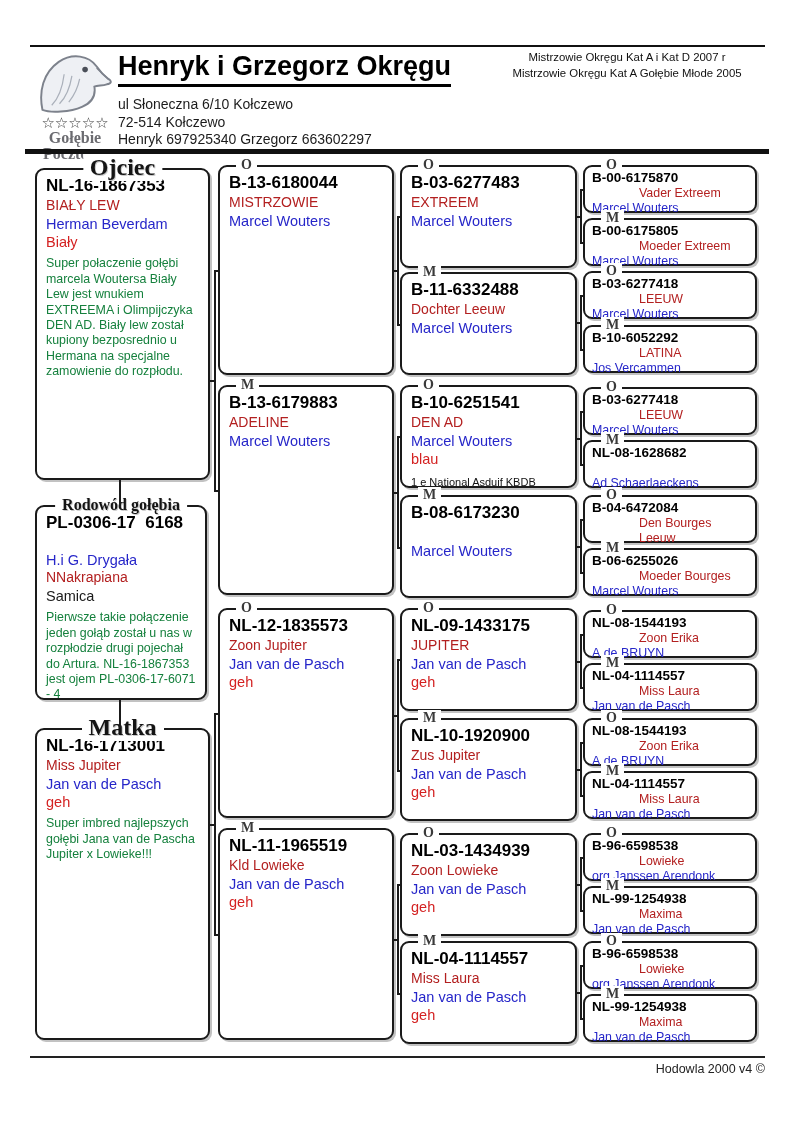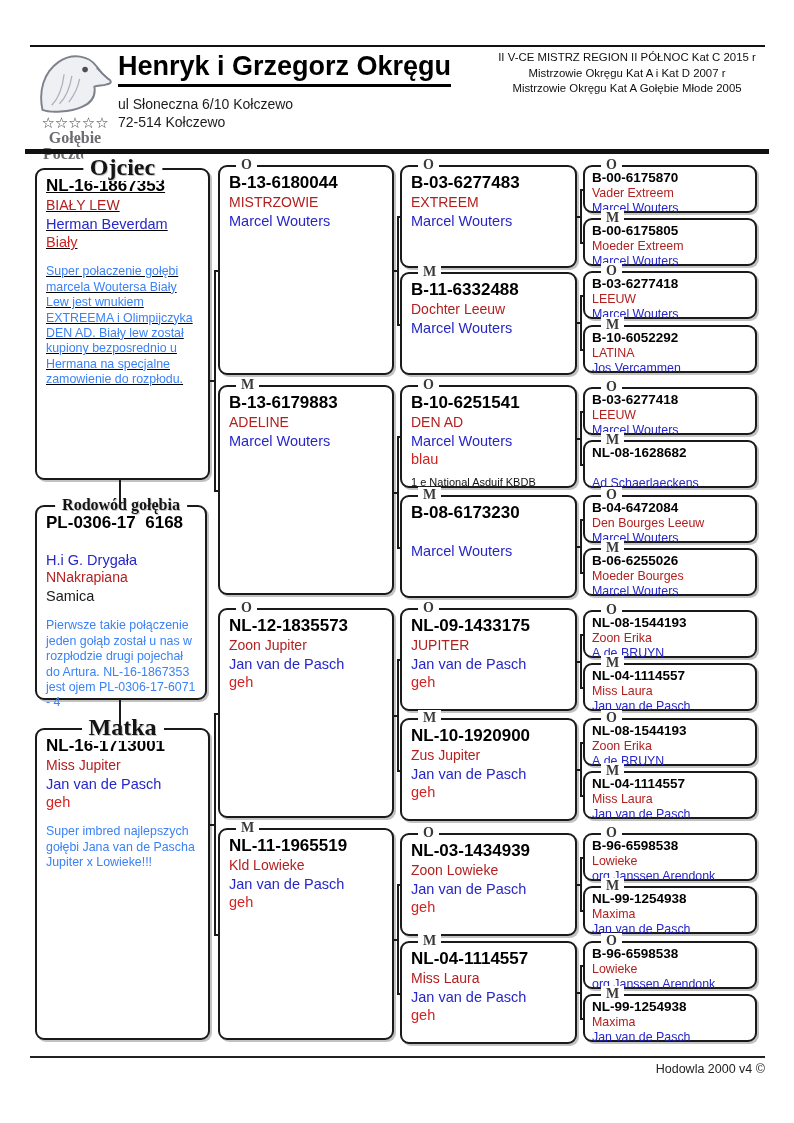--- a/index.html
+++ b/index.html
@@ -32,26 +32,26 @@
             text-shadow:1px 1px 0 rgba(0,0,0,0.22); }
   .btitle.big   { top:-16px; font-size:24px; }
   .btitle.mid   { top:-11px; font-size:16px; }
 
   .ring   { font-weight:bold; font-size:17px; color:#000; white-space:pre-wrap; }
   .pname  { font-size:14px; color:var(--name-red); min-height:18px; }
   .owner  { font-size:14.5px; color:var(--owner-blue); }
   .pcolor { font-size:14.5px; color:var(--detail-red); }
   .sexln  { font-size:14.5px; color:#1a1a1a; }
   .extra  { font-size:11px; color:#111; margin-top:8px; }
-  .note   { font-size:12.4px; color:#3b82f6; margin-top:13px; line-height:1.24; }
+  .note   { font-size:12.4px; color:#15803d; margin-top:5px; line-height:1.24; }
   .gap    { height:17px; }
 
   .pbox.small .ring  { font-size:13.5px; }
   .pbox.small .inner { padding:3px 5px 0 7px; line-height:1.2; }
-  .pbox.small .pname  { font-size:12.4px; min-height:15px; }
+  .pbox.small .pname  { font-size:12.4px; min-height:15px;margin-left:47px; }
   .pbox.small .owner  { font-size:12.4px; }
 
   
   .foot-rule { position:absolute; left:30px; top:1056px; width:735px; height:2px; background:#222; }
   .foot-txt  { position:absolute; left:30px; top:1062px; width:735px; text-align:right;
                font-size:12.5px; color:#222; }
 </style>
 </head>
 <body>
 
@@ -71,32 +71,32 @@
     <div class="stars">☆☆☆☆☆</div>
     <div class="logo-txt">Gołębie</div>
     <div class="logo-txt">Pocztowe</div>
   </div>
 
   <div class="head-title">Henryk i Grzegorz Okręgu</div>
 
   <div class="head-addr">
     <div>ul Słoneczna 6/10 Kołczewo</div>
     <div>72-514 Kołczewo</div>
+    <div>Henryk 697925340 Grzegorz 663602297</div>
   </div>
 
   <div class="achv">
-    <div>II V-CE MISTRZ REGION II PÓŁNOC Kat C 2015 r</div>
     <div>Mistrzowie Okręgu Kat A i Kat D 2007 r</div>
     <div>Mistrzowie Okręgu Kat A Gołębie Młode 2005</div>
   </div>
 
   <div class="thick-rule"></div>
 
   <div id="tree">
-      <div class="pbox" style="left: 35px; top: 168px; width: 175px; height: 312px; text-decoration: underline;">
+      <div class="pbox" style="left: 35px; top: 168px; width: 175px; height: 312px;">
         <span class="btitle big">Ojciec</span>
         <div class="inner">
           <div class="ring">NL-16-1867353</div>
           <div class="pname">BIAŁY LEW</div>
           <div class="owner">Herman Beverdam</div>
           <div class="pcolor">Biały</div>
           <div class="note">Super połaczenie gołębi marcela Woutersa Biały Lew jest wnukiem EXTREEMA i Olimpijczyka DEN AD. Biały lew został kupiony bezposrednio u Hermana na specjalne zamowienie do rozpłodu.</div>
         </div>
       </div>
       <div class="pbox" style="left: 35px; top: 505px; width: 172px; height: 195px;">

